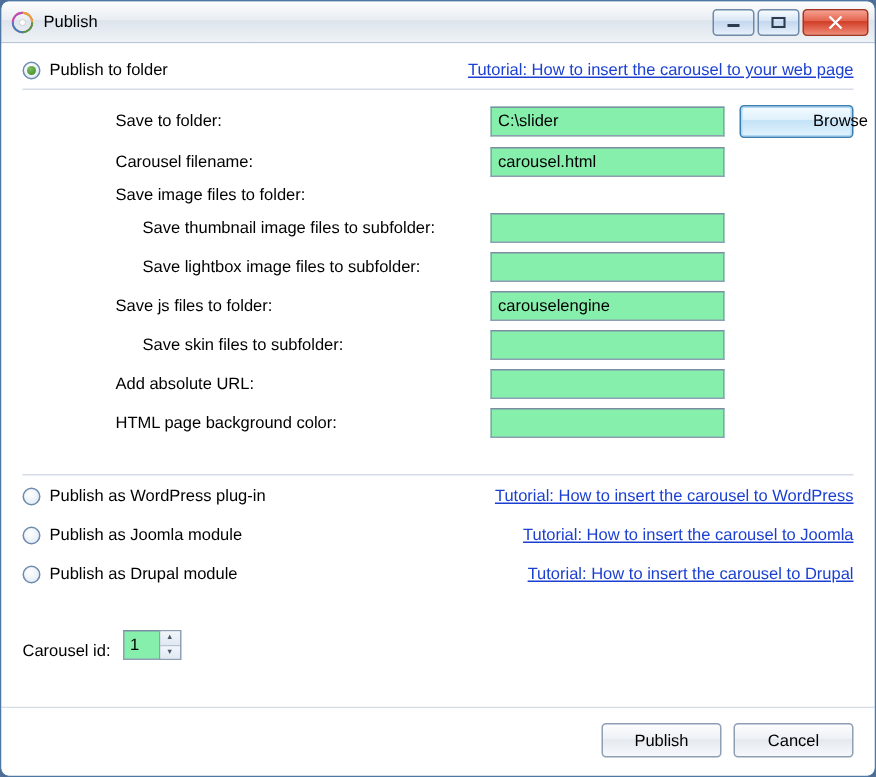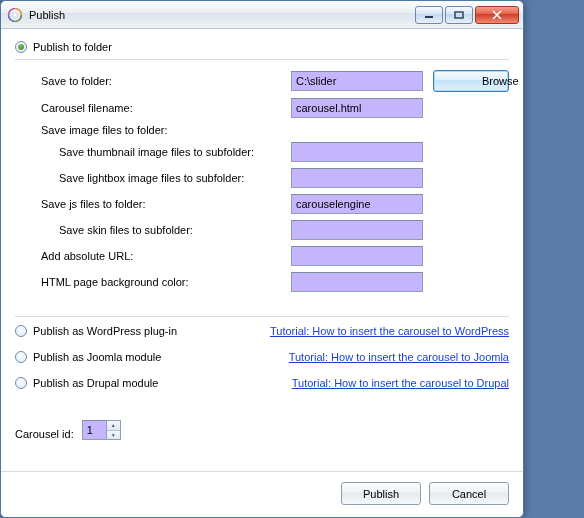--- a/index.html
+++ b/index.html
@@ -8,21 +8,21 @@
     padding: 0;
     background: #5b7ca8;
     font-family: Tahoma, "Segoe UI", Arial, sans-serif;
     font-size: 11px;
     color: #000;
     width: 584px;
     height: 518px;
     overflow: hidden;
   }
   .window {
-    width: 524px;
+    width: 584px;
     height: 518px;
     background: #fff;
     border: 1px solid #4f77a4;
     border-radius: 6px;
     box-shadow: 0 0 8px rgba(0,0,0,0.4);
     display: flex;
     flex-direction: column;
   }
   .titlebar {
     height: 28px;
@@ -98,32 +98,33 @@
   }
   .group {
     border-top: 1px solid #d6dde6;
     padding: 10px 0 8px 26px;
     margin: 0 0 4px 0;
   }
   .form-line {
     display: flex;
     align-items: center;
     margin-bottom: 6px;
+    margin-left: 36px;
   }
   .form-line.sub { padding-left: 18px; }
   .form-line .lbl { width: 250px; }
   .form-line.sub .lbl { width: 232px; }
   input[type="text"] {
     flex: 1;
     height: 20px;
     border: 1px solid #8e9fb3;
     border-top-color: #7b8da3;
     padding: 1px 4px;
     font: inherit;
-    background: #c4b5fd;
+    background: #86efac;
     color: #000;
     min-width: 0;
   }
   .browse-btn {
     width: 76px;
     height: 22px;
     margin-left: 10px;
     border: 1px solid #3c7fb1;
     border-radius: 3px;
     background: linear-gradient(#f4fbff, #dff0fb 45%, #c4e3f7 46%, #e2f2fd);
@@ -225,20 +226,21 @@
     </div>
   </div>
 
   <div class="content">
 
     <div class="radio-row">
       <label class="radio-lbl">
         <span class="radio checked"></span>
         <span>Publish to folder</span>
       </label>
+      <a class="link">Tutorial: How to insert the carousel to your web page</a>
     </div>
 
     <div class="group">
 
       <div class="form-line">
         <span class="lbl">Save to folder:</span>
         <input type="text" value="C:\slider" style="">
         <button class="browse-btn">Browse</button>
       </div>
 

